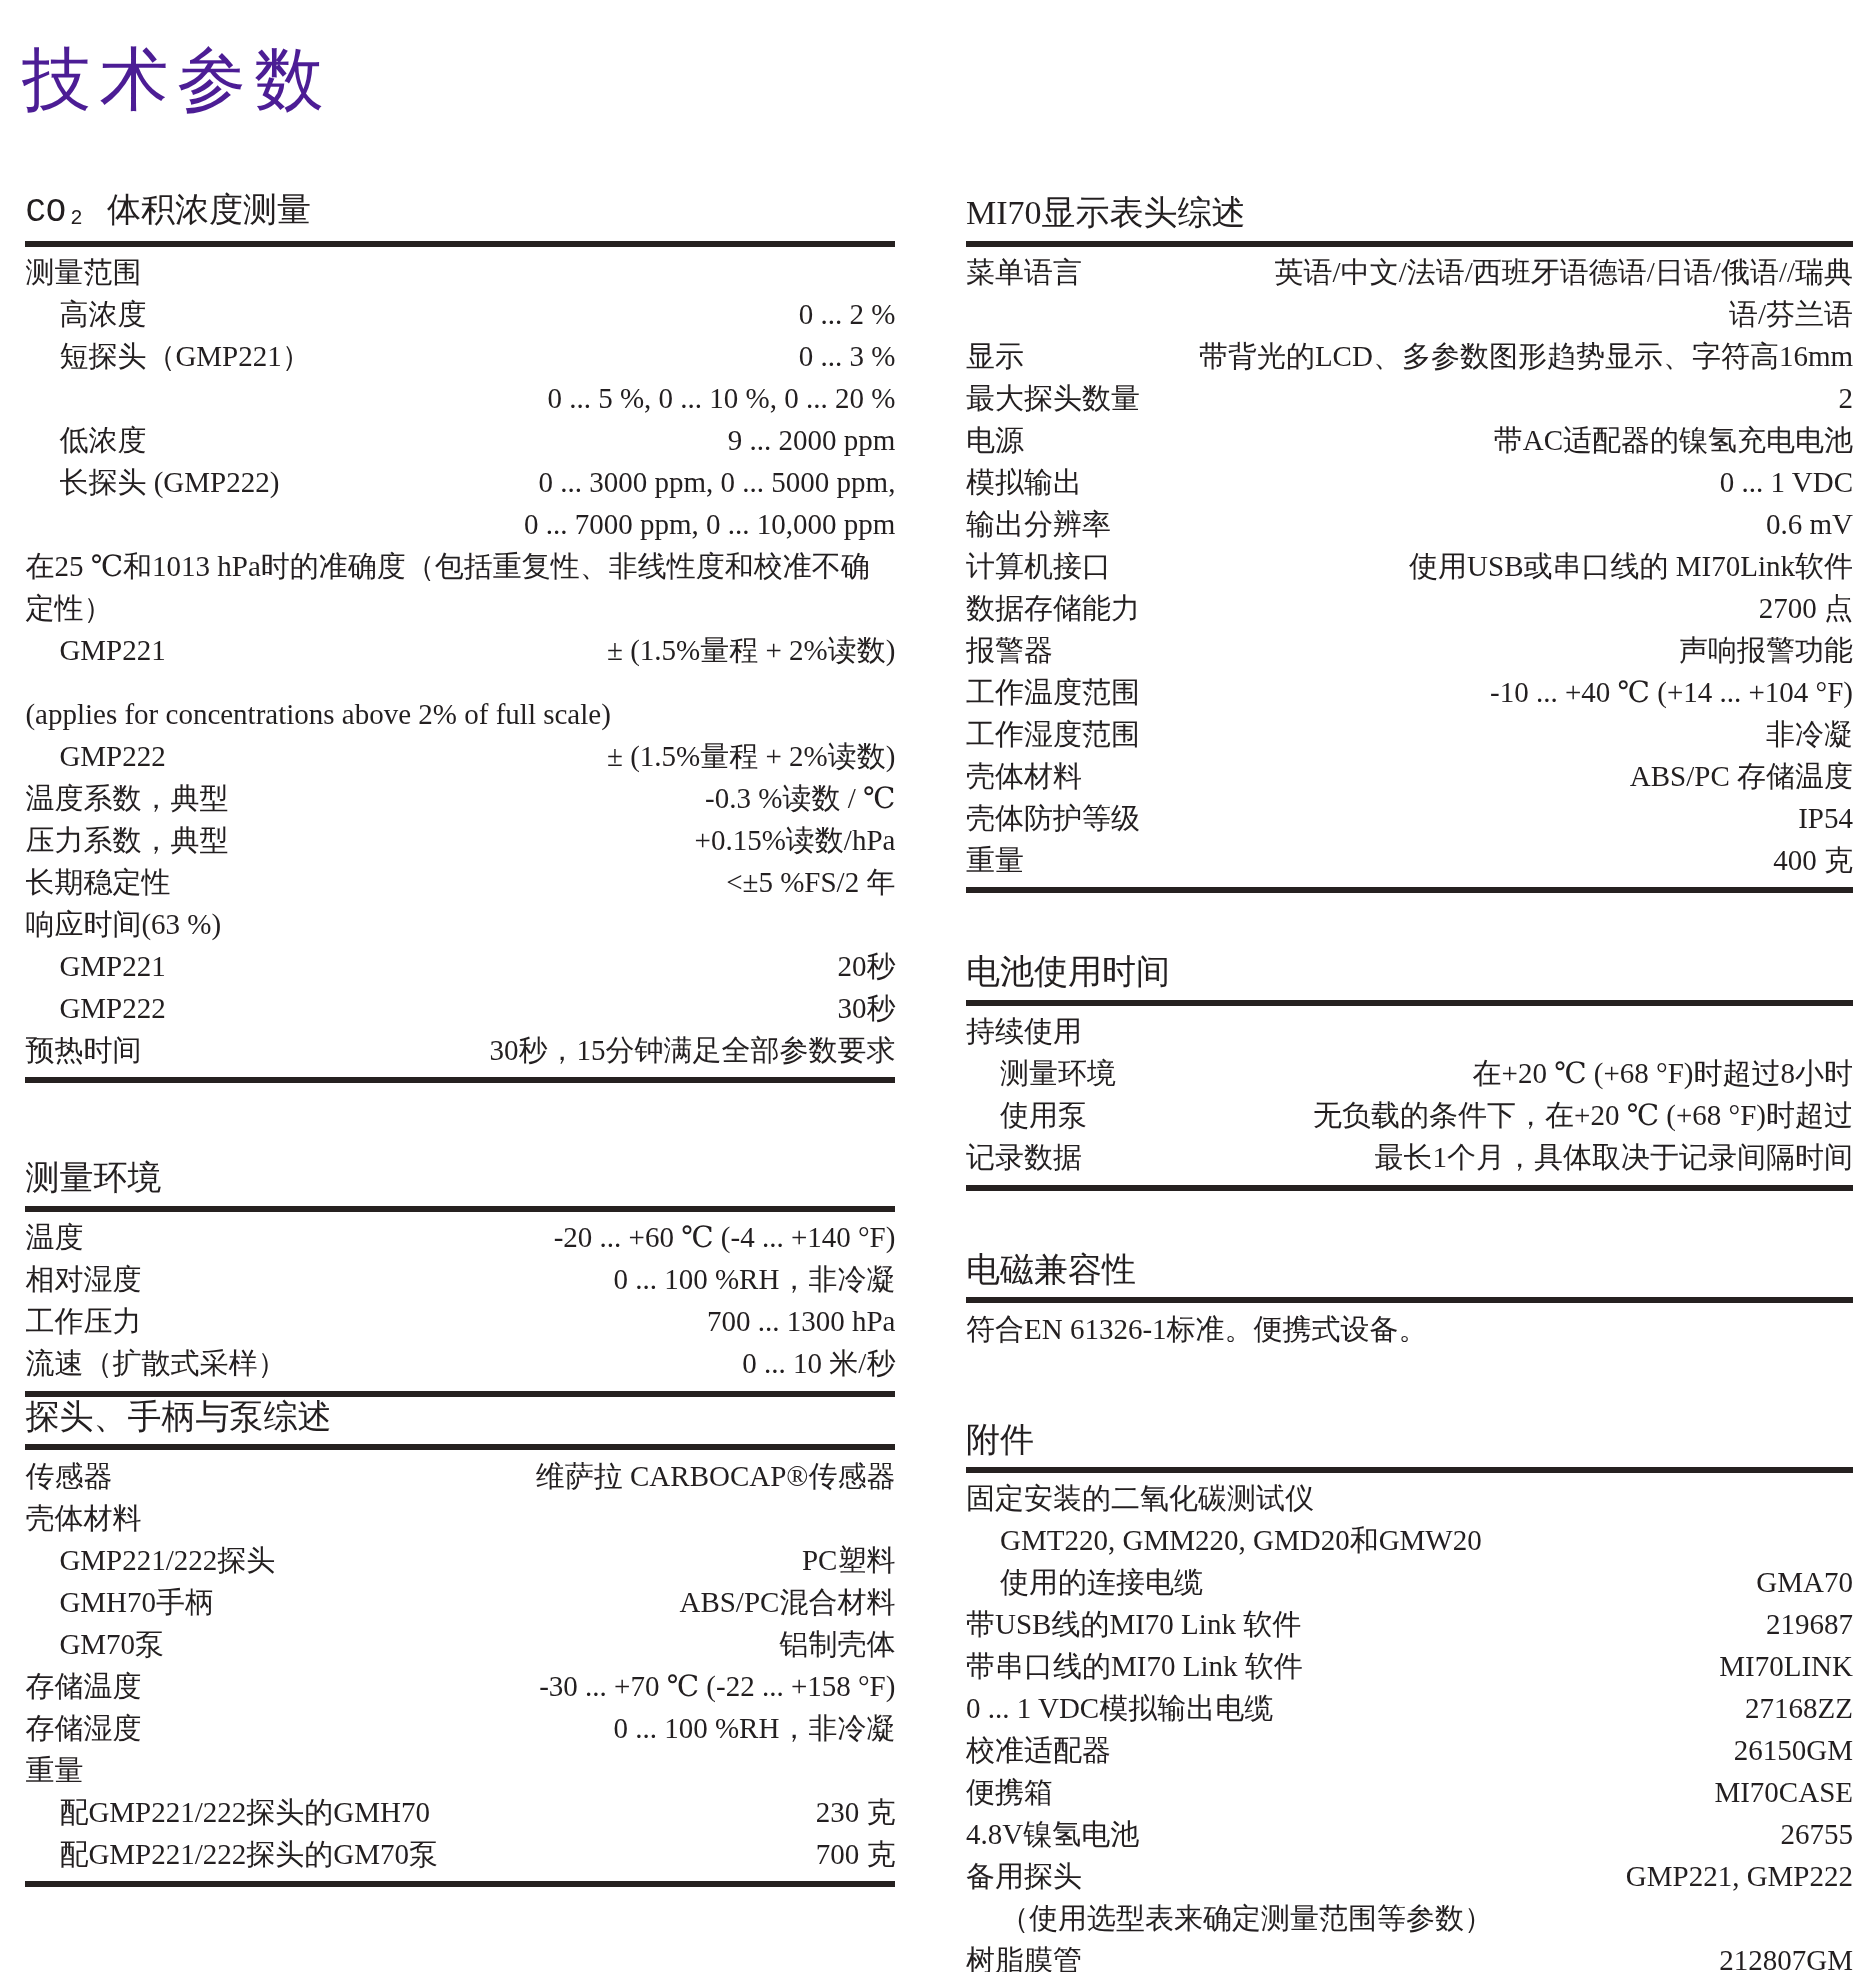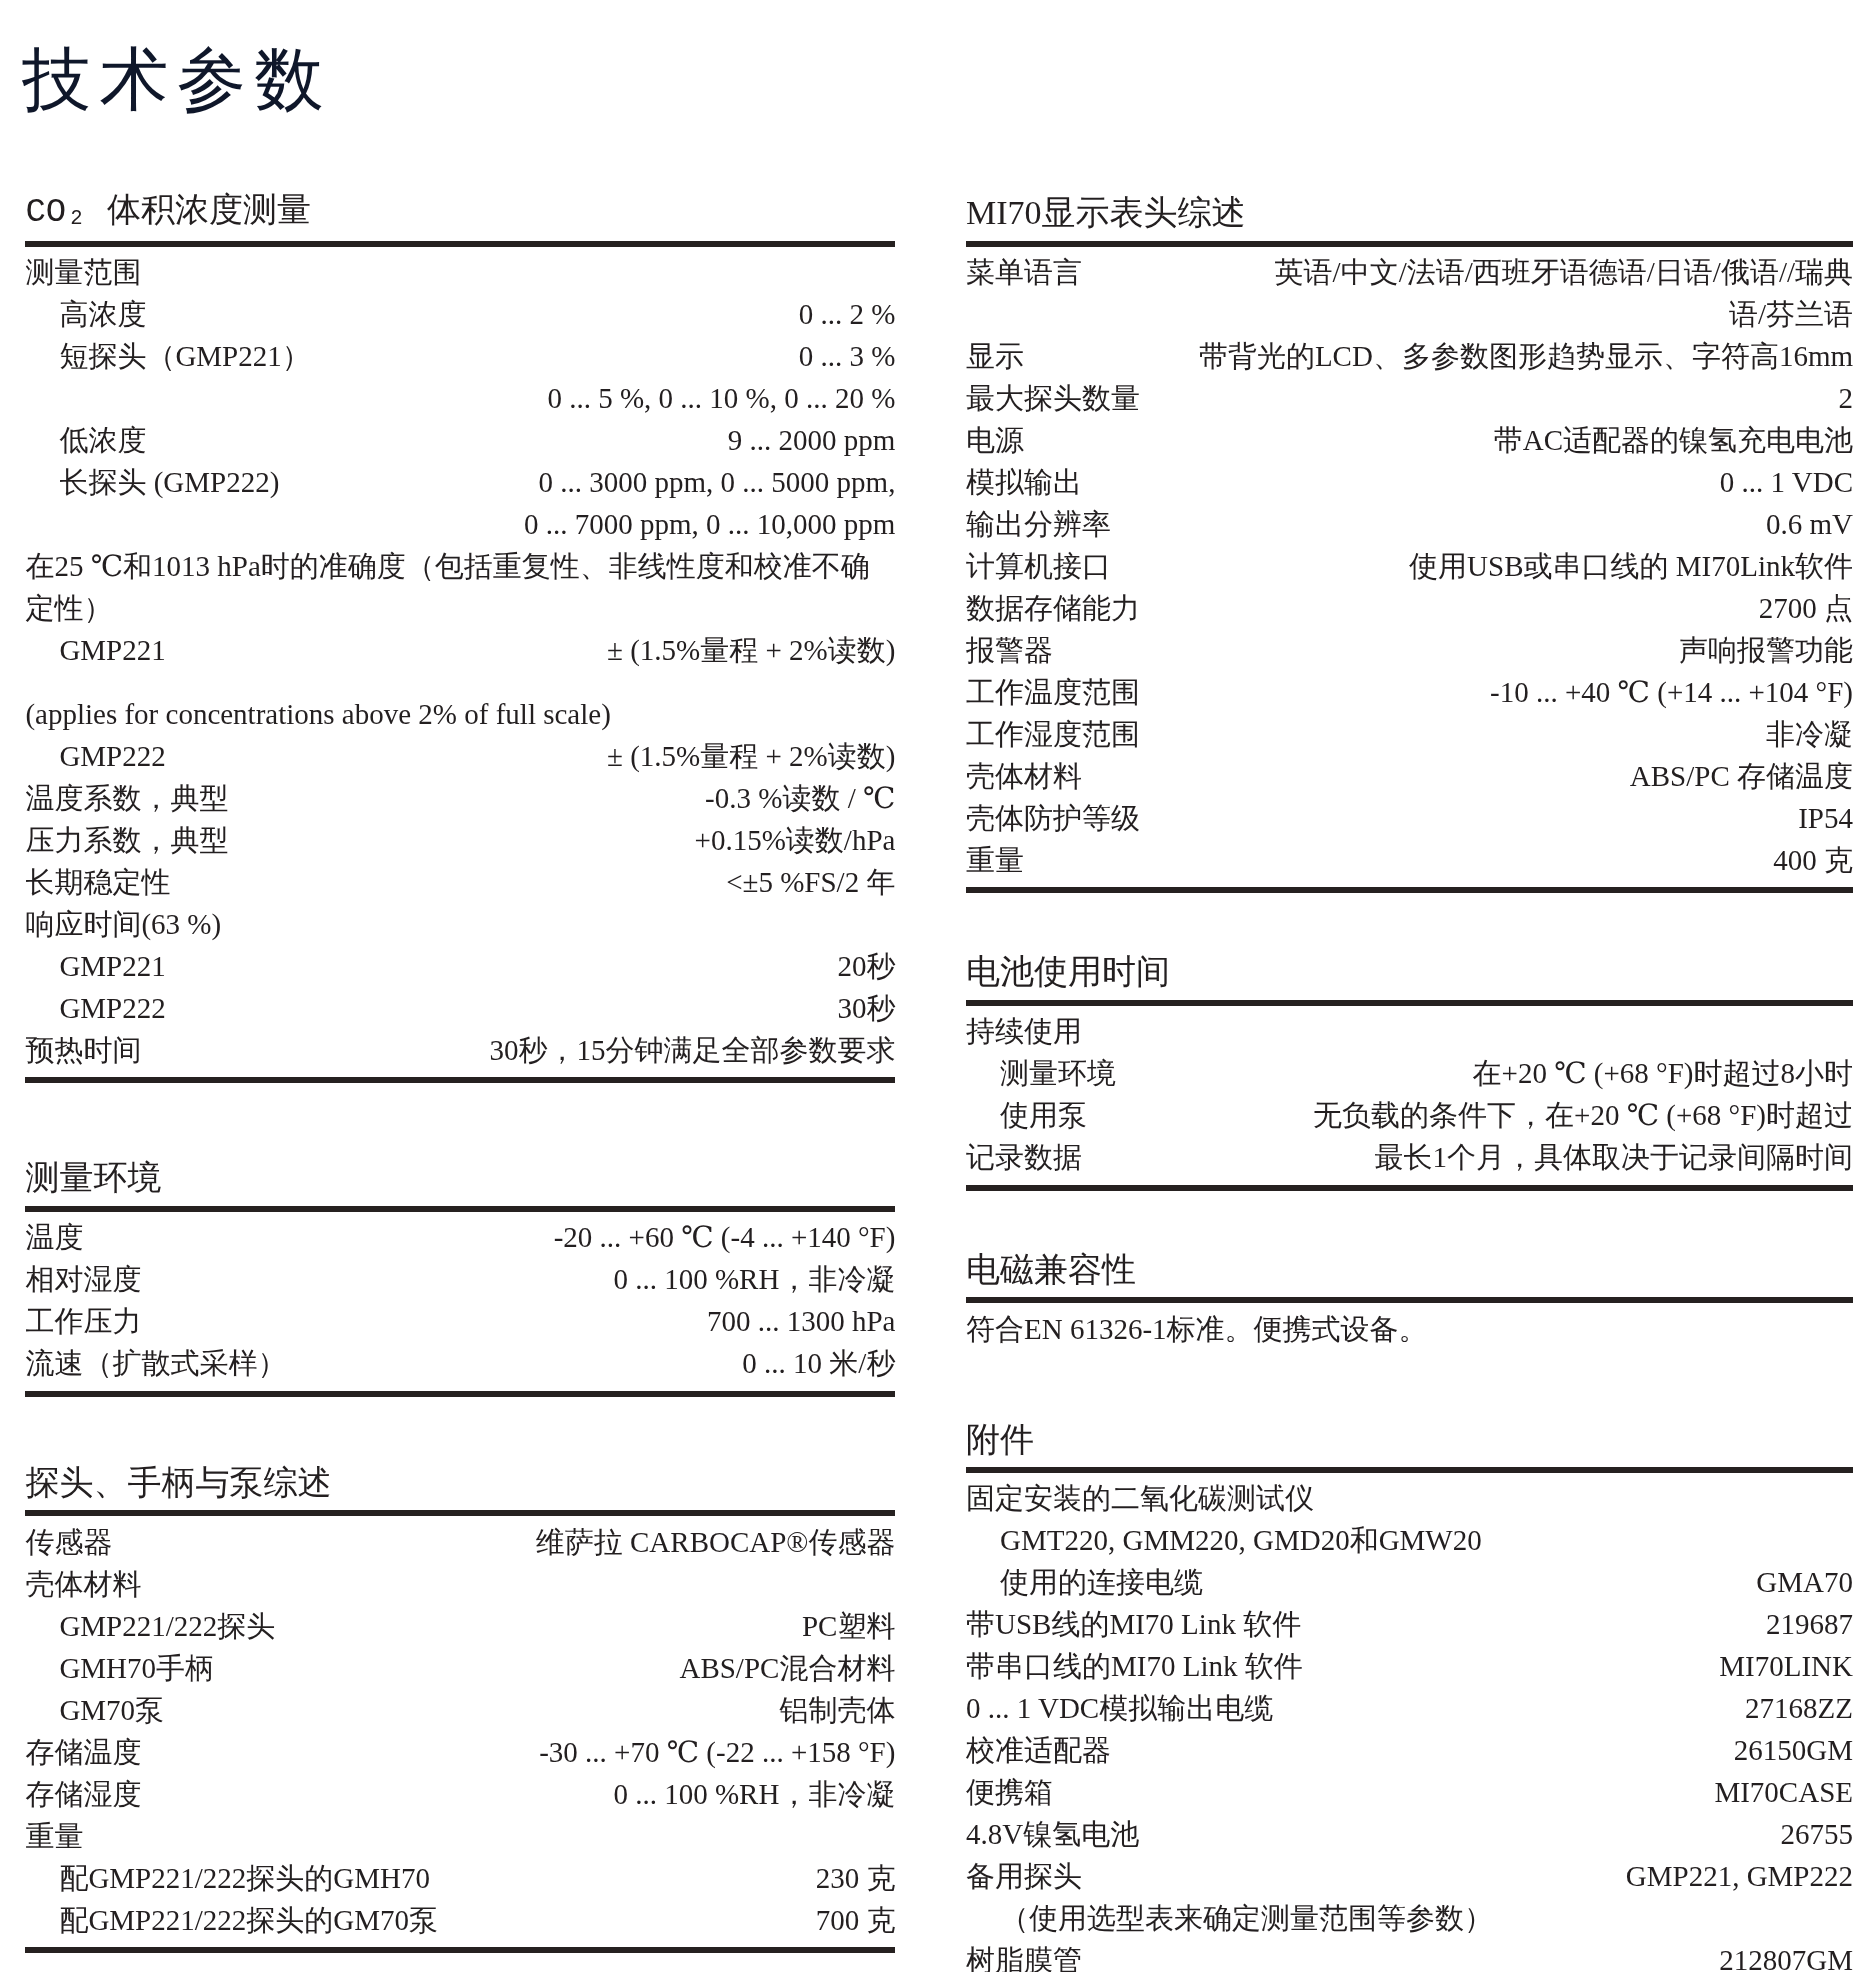--- a/index.html
+++ b/index.html
@@ -25,29 +25,29 @@
   .row{display:flex;justify-content:space-between;gap:20.3px;font-size:29px;line-height:42px;}
   .row .label{white-space:nowrap;}
   .row .value{flex:1;text-align:right;white-space:pre-line;}
   .row.indent{padding-left:34px;}
   .row.cont-row{display:block;text-align:right;}
   .row.cont-row .value{display:block;text-align:right;}
   .row.text-row{display:block;text-align:left;}
   .gap{height:22px;}
   
   #col-left .section:nth-child(2){margin-top:75px;}
-  #col-left .section:nth-child(3){margin-top:66px;}
+  #col-left .section:nth-child(3){}
   #col-right .section:nth-child(2){margin-top:59px;}
   #col-right .section:nth-child(3){margin-top:59px;}
   #col-right .section:nth-child(4){margin-top:70px;}
 </style>
 </head>
 <body>
 
-<h1 class="page-title" style="color: #0f172a; text-align: center;">技术参数</h1>
+<h1 class="page-title" style="color: #4c1d95; text-align: center;">技术参数</h1>
 
 <div class="col" id="col-left">
     <section class="section rule-after" style="border-bottom-color: rgb(38, 33, 32);">
       <h2 class="section-title" style="border-bottom-color: rgb(38, 33, 32); font-family: Liberation Mono, monospace;">CO₂ 体积浓度测量</h2>
       <div class="rows">
         <div class="row">
           <span class="label">测量范围</span>
         </div>
         <div class="row indent">
           <span class="label">高浓度</span>

